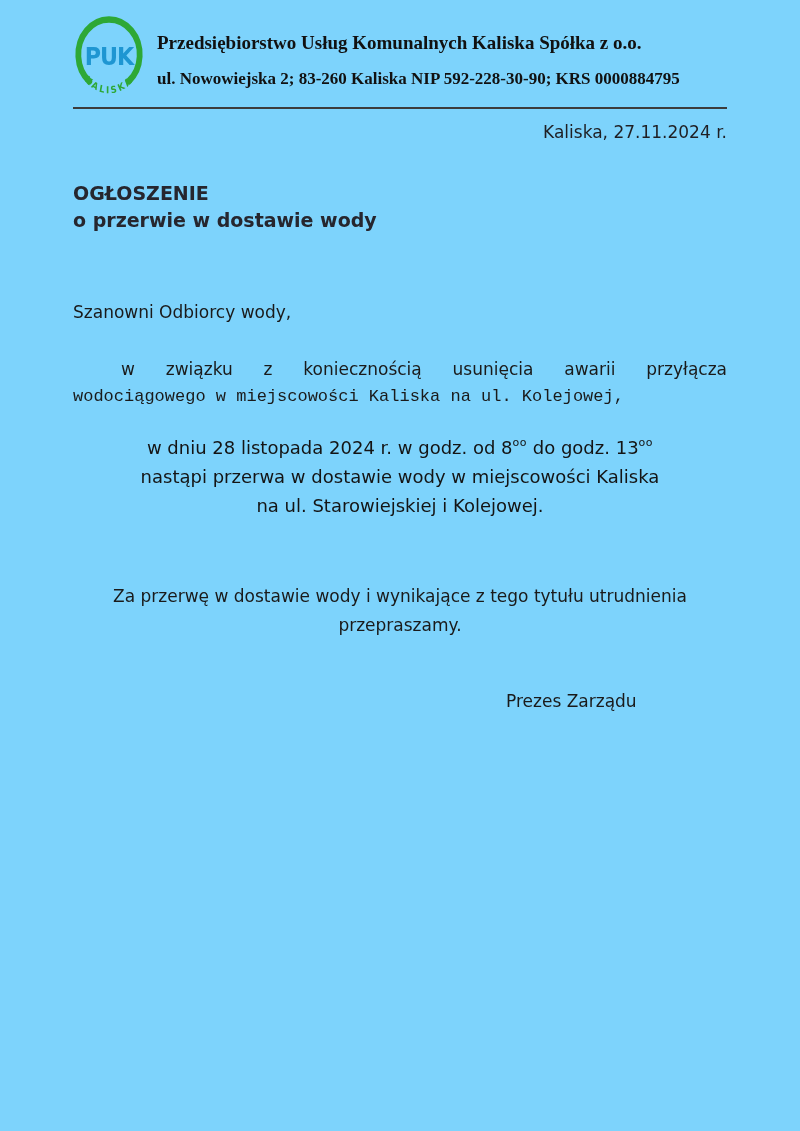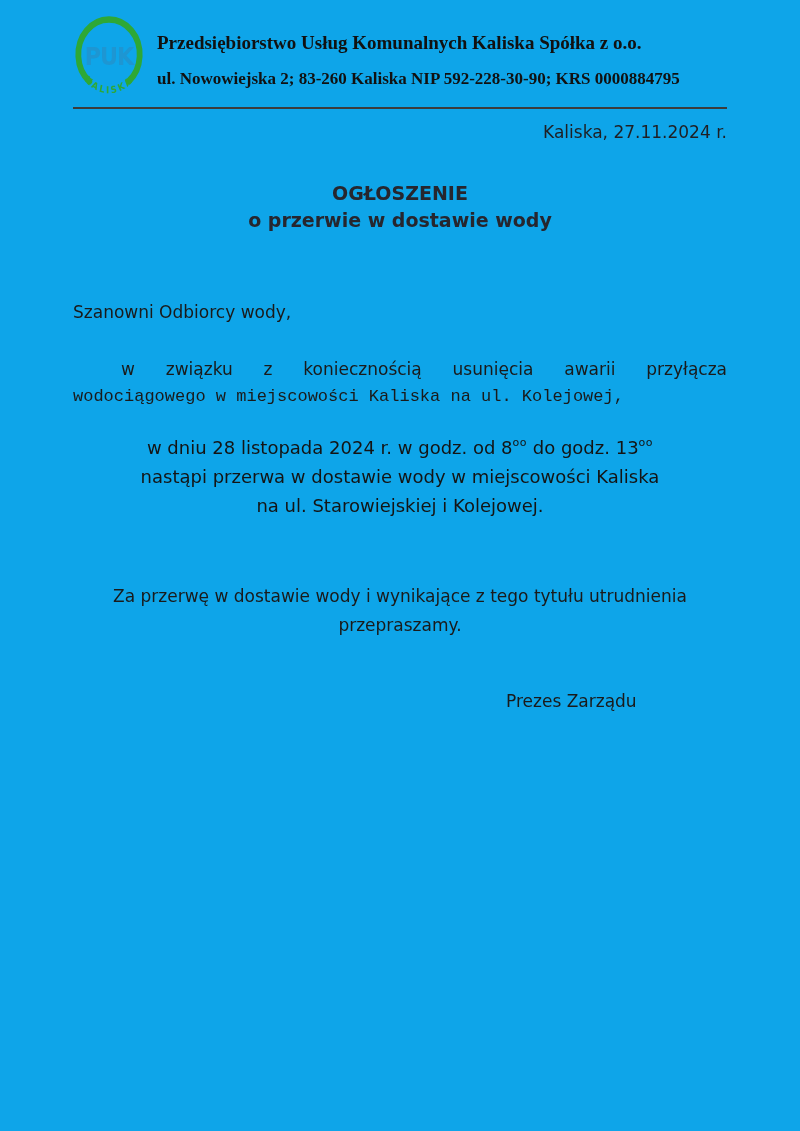--- a/index.html
+++ b/index.html
@@ -1,21 +1,21 @@
 <!DOCTYPE html>
 <html lang="pl"><head>
 <meta charset="utf-8">
 <style>
   html,body { margin:0; padding:0; background:#ffffff; }
   .page {
     position:relative;
     width:800px; height:1131px;
     box-sizing:border-box;
     padding:16px 73px 0 73px;
-    background:#0ea5e9;
+    background:#7dd3fc;
     font-family:"DejaVu Sans", sans-serif;
     color:#1a1a1a;
     overflow:hidden;
   }
   
   .letterhead { display:flex; align-items:center; gap:12px; }
   .logo-wrap { flex:0 0 auto; width:72px; }
   .letterhead-text { flex:1 1 auto; padding-top:2px; }
   .company-name {
     font-family:"Liberation Serif", serif;
@@ -27,21 +27,21 @@
     font-weight:bold; font-size:17px; line-height:21px;
     color:#111; white-space:nowrap;
   }
   .rule { border:none; border-top:2px solid #3c3c3c; margin:5px 0 0 0; }
   .date-line {
     margin-top:12px; text-align:right;
     font-size:17px; line-height:22px; color:#1f1f23;
   }
   
   .doc-title {
-    margin-top:37px; text-align:center;
+    margin-top:37px; text-align:left;
     font-weight:bold; font-size:19px; line-height:27px;
     color:#26262e;
   }
   
   .salutation { margin:67px 0 0 0; font-size:17px; line-height:22px; }
   .intro { margin-top:32px; font-size:17px; line-height:28px; }
   .intro-line1 { text-align:justify; text-align-last:justify; padding-left:48px; }
   .intro-line2 { text-align:left;font-family:Liberation Mono, monospace; }
   .notice {
     margin-top:22px; text-align:center;

